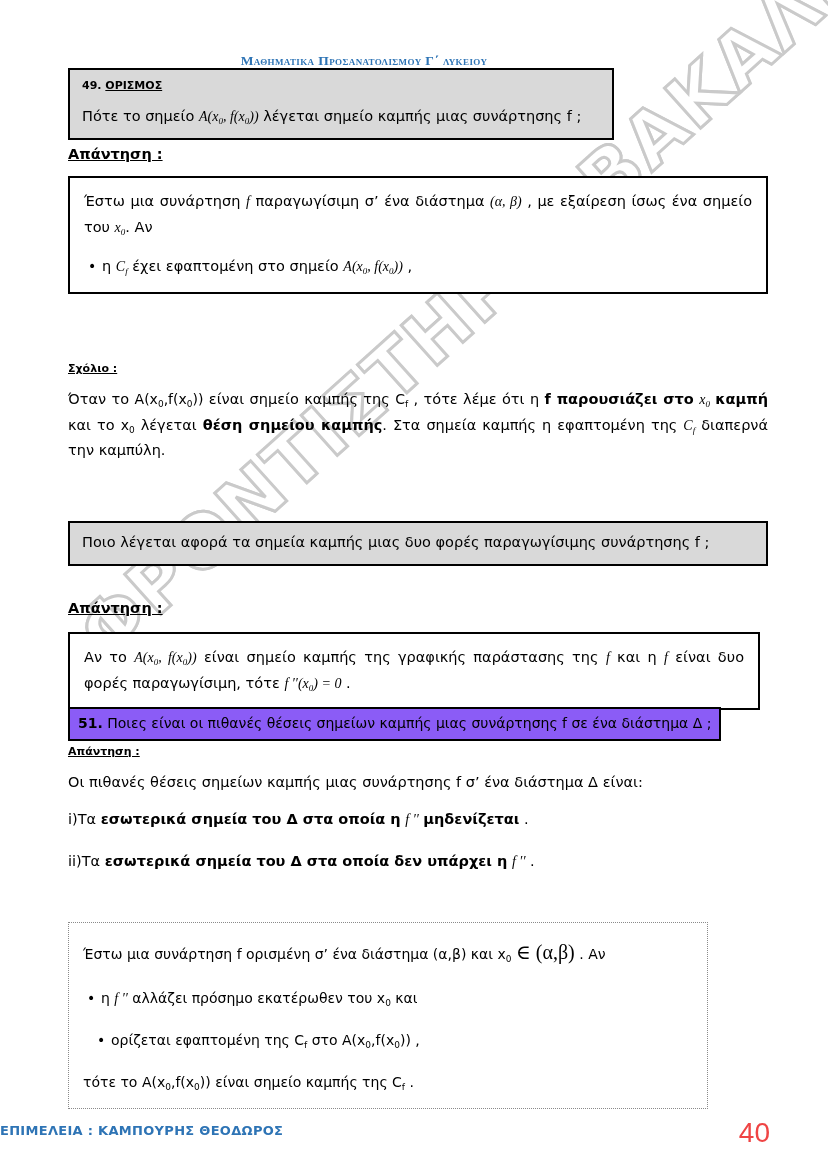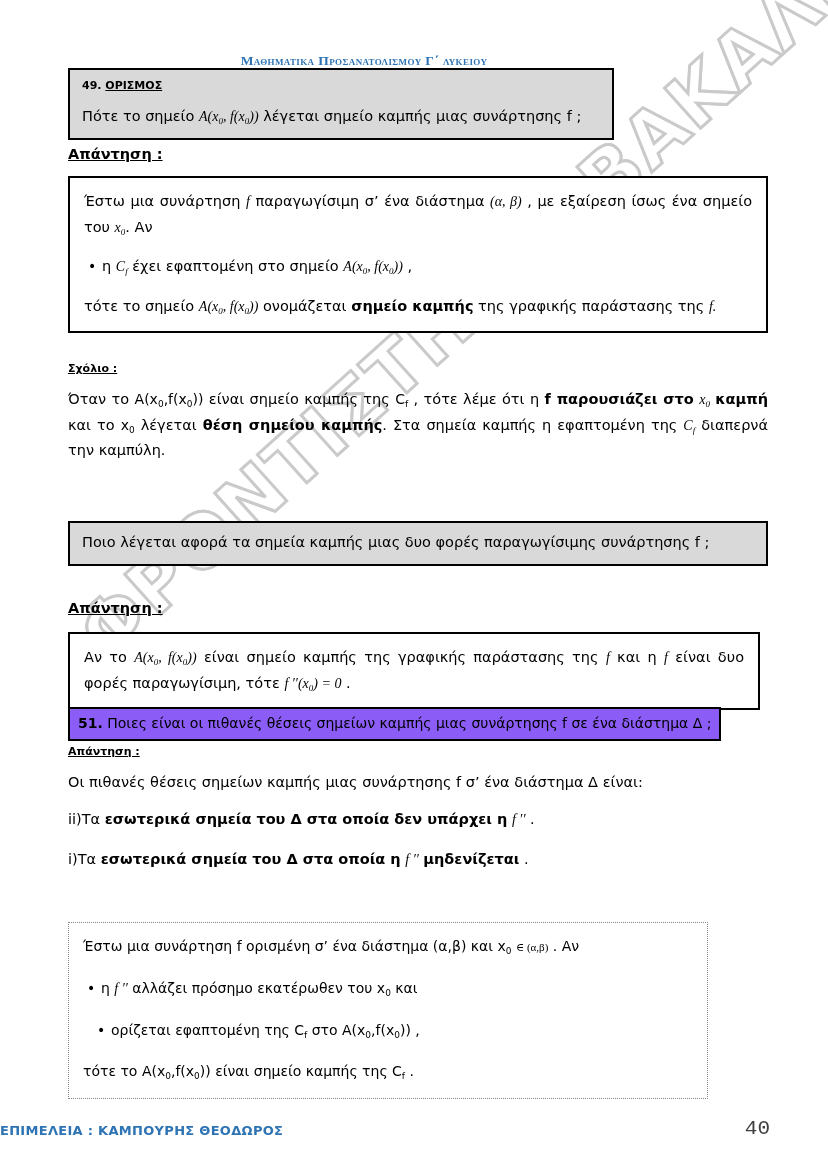--- a/index.html
+++ b/index.html
@@ -173,21 +173,21 @@
   
   .mi {
     font-family: "Liberation Serif", "DejaVu Serif", serif;
     font-style: italic;
     font-size: 14px;
     white-space: nowrap;
   }
   .mu {
     font-family: "Liberation Serif", "DejaVu Serif", serif;
     font-style: normal;
-    font-size: 11px;
+    font-size: 20px;
     white-space: nowrap;
   }
   .msans {
     font-family: "DejaVu Sans", "Liberation Sans", sans-serif;
     font-size: 14px;
     white-space: nowrap;
   }
   sub {
     font-size: 9px;
     vertical-align: baseline;
@@ -212,23 +212,23 @@
     text-align: left;
     font-size: 13px;
     font-weight: bold;
     color: #2e74b5;
     letter-spacing: 0.3px;
   }
   #doc-footer .f-page {
     position: absolute;
     right: 58px;
     top: -6px;
-    font-family: Liberation Mono, monospace;
-    font-size: 21px;
-    color: #404040;
+    font-family: Liberation Sans, sans-serif;
+    font-size: 28px;
+    color: #ef4444;
   }
 </style>
 </head>
 <body>
 
 <div id="watermark">
   <div class="wm-text">ΦΡΟΝΤΙΣΤΗΡΙΑ ΒΑΚΑΛΗ</div>
 </div>
 
 <div id="page">
@@ -247,21 +247,20 @@
   <div class="content" style="top:146px; width:700px;">
     <div class="answer-label" style="margin:0;">Απάντηση :</div>
   </div>
 
   <div class="content" style="top:176px; width:700px;">
     <div class="abox">
       <p>
         <span>Έστω μια συνάρτηση  </span><span class="mi">f</span><span>  παραγωγίσιμη σ’ ένα διάστημα </span><span class="mi">(α, β)</span><span> , με εξαίρεση ίσως ένα σημείο του </span><span class="mi"><i>x</i><sub>0</sub></span><span>. Αν</span>
       </p>
       <p class="bullet"><span>η  </span><span class="mi"><i>C</i><sub><i>f</i></sub></span><span>  έχει εφαπτομένη στο σημείο </span><span class="mi">A(<i>x</i><sub>0</sub>, <i>f</i>(<i>x</i><sub>0</sub>))</span><span> ,</span></p>
-      <p><span>τότε το σημείο </span><span class="mi">A(<i>x</i><sub>0</sub>, <i>f</i>(<i>x</i><sub>0</sub>))</span><span> ονομάζεται </span><span class="bold">σημείο καμπής</span><span> της γραφικής παράστασης της  </span><span class="mi">f.</span></p>
     </div>
   </div>
 
   <div class="content" style="top:362px; width:700px;">
     <div class="free" style="margin:0;">
       <div class="sect-label">Σχόλιο :</div>
       <p><span>Όταν το  </span><span class="msans">A(x<sub>0</sub>,f(x<sub>0</sub>))</span><span>  είναι σημείο καμπής της  </span><span class="msans">C<sub>f</sub></span><span> , τότε λέμε ότι η </span><span class="bold">f παρουσιάζει στο</span> <span class="mi"><i>x</i><sub>0</sub></span> <span class="bold">καμπή</span><span> και το  </span><span class="msans">x<sub>0</sub></span><span>  λέγεται </span><span class="bold">θέση σημείου καμπής</span><span>. Στα σημεία καμπής η εφαπτομένη της  </span><span class="mi"><i>C</i><sub><i>f</i></sub></span><span>  διαπερνά την καμπύλη.</span></p>
     </div>
   </div>
 
@@ -282,22 +281,22 @@
   </div>
 
   <div class="content" style="top:707px; width:700px;">
     <span class="qbox-inline"><b>51.</b><span> Ποιες είναι οι πιθανές θέσεις σημείων καμπής μιας συνάρτησης f σε ένα διάστημα Δ ;</span></span>
   </div>
 
   <div class="content" style="top:745px; width:700px;">
     <div class="free" style="margin:0;">
       <div class="sect-label">Απάντηση :</div>
       <p style="margin-bottom:12px;">Οι πιθανές θέσεις σημείων καμπής μιας συνάρτησης f σ’ ένα διάστημα Δ είναι:</p>
+      <p style="margin-bottom:16px;"><span>i)Τα </span><span class="bold">εσωτερικά σημεία του Δ στα οποία η</span> <span class="mi"><i>f</i> ′′</span> <span class="bold">μηδενίζεται</span><span> .</span></p>
       <p><span>ii)Τα </span><span class="bold">εσωτερικά σημεία του Δ στα οποία δεν υπάρχει η</span> <span class="mi"><i>f</i> ′′</span><span> .</span></p>
-      <p style="margin-bottom:16px;"><span>i)Τα </span><span class="bold">εσωτερικά σημεία του Δ στα οποία η</span> <span class="mi"><i>f</i> ′′</span> <span class="bold">μηδενίζεται</span><span> .</span></p>
     </div>
   </div>
 
   <div class="content" style="top:922px; width:640px;">
     <div class="dbox">
       <p><span>Έστω μια συνάρτηση f ορισμένη σ’ ένα διάστημα </span><span class="msans">(α,β)</span><span>  και  </span><span class="msans">x<sub>0</sub> <span class="mu">∈ (α,β)</span></span><span> . Αν</span></p>
       <p class="bullet"><span>η  </span><span class="mi"><i>f</i> ′′</span><span>  αλλάζει πρόσημο εκατέρωθεν του  </span><span class="msans">x<sub>0</sub></span><span>  και</span></p>
       <p class="bullet" style="padding-left:14px;"><span>ορίζεται εφαπτομένη της  </span><span class="msans">C<sub>f</sub></span><span>  στο  </span><span class="msans">A(x<sub>0</sub>,f(x<sub>0</sub>))</span><span> ,</span></p>
       <p><span>τότε το  </span><span class="msans">A(x<sub>0</sub>,f(x<sub>0</sub>))</span><span>  είναι σημείο καμπής της  </span><span class="msans">C<sub>f</sub></span><span> .</span></p>
     </div>

